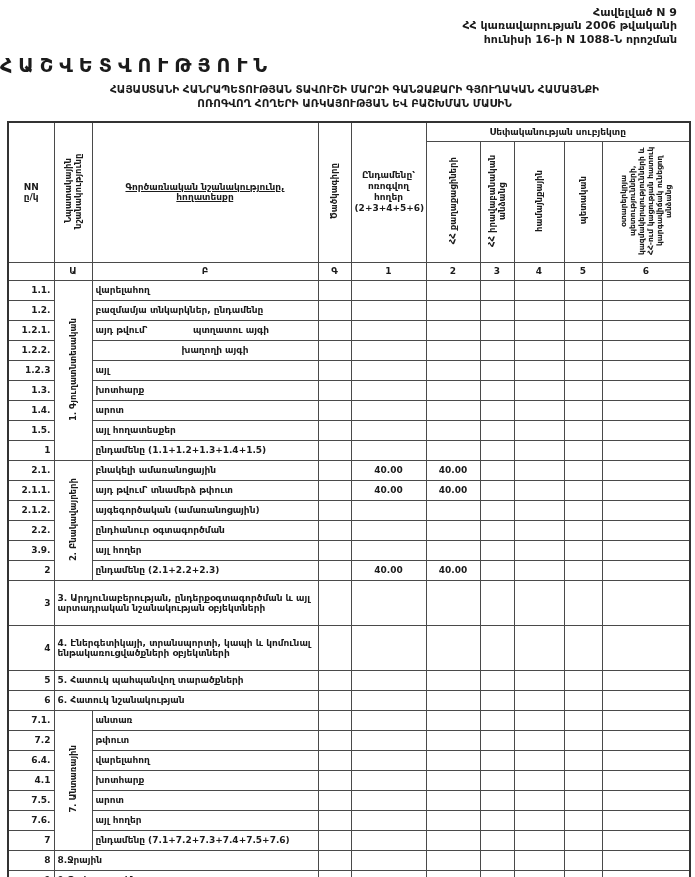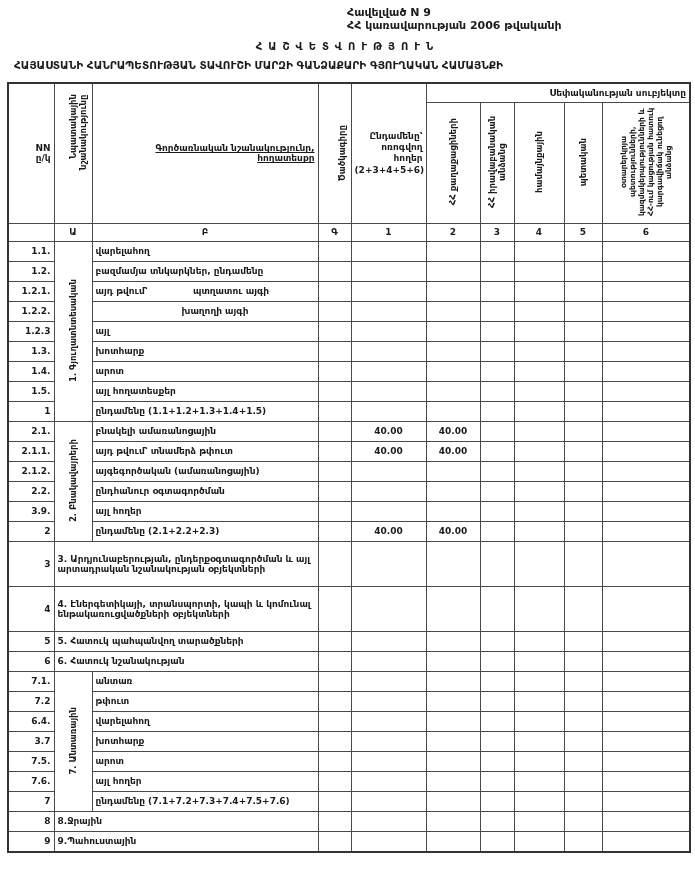--- a/index.html
+++ b/index.html
@@ -2,40 +2,40 @@
 <html><head>
 <meta charset="utf-8">
 <style>
   html,body{margin:0;padding:0;}
   body{
     width:695px;height:877px;background:#ffffff;color:#1b1b1b;
     font-family:"DejaVu Sans","Liberation Sans",sans-serif;
     font-weight:bold;overflow:hidden;
   }
   .appendix{
-    width:330px;margin:6px 18px 0 auto;text-align:left;
+    width:330px;margin:6px 18px 0 auto;text-align:right;
     font-size:11px;line-height:1.22;
   }
   .doc-title{
-    text-align:center;font-size:10px;letter-spacing:6px;margin-top:8px;
+    text-align:left;font-size:19px;letter-spacing:6px;margin-top:8px;
   }
   .doc-subtitle{
-    text-align:left;font-size:10.5px;line-height:1.35;margin-top:6px;margin-left:14px;
+    text-align:center;font-size:10.5px;line-height:1.35;margin-top:6px;margin-left:14px;
   }
   table.report{
     border-collapse:collapse;table-layout:fixed;
     margin:10px 0 0 7px;width:682px;
     font-size:9px;font-weight:bold;color:#1b1b1b;
   }
   table.report th,table.report td{
     border:1px solid #4a4a4a;padding:1px 3px;overflow:hidden;
     font-weight:bold;vertical-align:middle;
   }
   table.report{border:2px solid #333;}
-  tr.h1 th{height:16px;font-size:9px;text-align:right;}
+  tr.h1 th{height:16px;font-size:9px;}
   tr.h2 th{height:118px;}
   .vert{
     writing-mode:vertical-rl;transform:rotate(180deg);
     display:inline-block;max-height:116px;line-height:1.2;
     font-size:8.5px;white-space:normal;
   }
   .vert.small{font-size:7.5px;max-height:114px;}
   th.nnh{white-space:pre-line;font-size:9.5px;}
   th.funch{font-size:9px;text-decoration:underline;}
   th.totalh{font-size:8.5px;line-height:1.25;}
@@ -51,25 +51,27 @@
   .flexwrap{display:flex;width:100%;}
   .flexwrap .pfx{flex:0 0 auto;}
   .flexwrap .mid{flex:1 1 auto;text-align:center;}
 </style>
 </head>
 <body>
 
 <div class="appendix">
   <div>Հավելված N 9</div>
   <div>ՀՀ կառավարության 2006 թվականի</div>
+  <div>հունիսի 16-ի N 1088-Ն որոշման</div>
 </div>
 
 <div class="doc-title">ՀԱՇՎԵՏՎՈՒԹՅՈՒՆ</div>
 <div class="doc-subtitle">
   <div>ՀԱՅԱՍՏԱՆԻ ՀԱՆՐԱՊԵՏՈՒԹՅԱՆ ՏԱՎՈՒՇԻ ՄԱՐԶԻ ԳԱՆՁԱՔԱՐԻ ԳՅՈՒՂԱԿԱՆ ՀԱՄԱՅՆՔԻ</div>
+  <div>ՈՌՈԳՎՈՂ ՀՈՂԵՐԻ ԱՌԿԱՅՈՒԹՅԱՆ ԵՎ ԲԱՇԽՄԱՆ ՄԱՍԻՆ</div>
 </div>
 
 <table class="report">
   <colgroup>
     <col style="width:46px">
       <col style="width:38px">
       <col style="width:226px">
     <col style="width:33px">
       <col style="width:75px">
       <col style="width:54px">
@@ -353,21 +355,21 @@
         <td class="lbl">վարելահող</td>
         <td class="val"></td>
         <td class="val"></td>
         <td class="val"></td>
         <td class="val"></td>
         <td class="val"></td>
         <td class="val"></td>
         <td class="val"></td>
       </tr>
       <tr>
-        <td class="nn">3.7</td>
+        <td class="nn">4.1</td>
         <td class="lbl">խոտհարք</td>
         <td class="val"></td>
         <td class="val"></td>
         <td class="val"></td>
         <td class="val"></td>
         <td class="val"></td>
         <td class="val"></td>
         <td class="val"></td>
       </tr>
       <tr>

